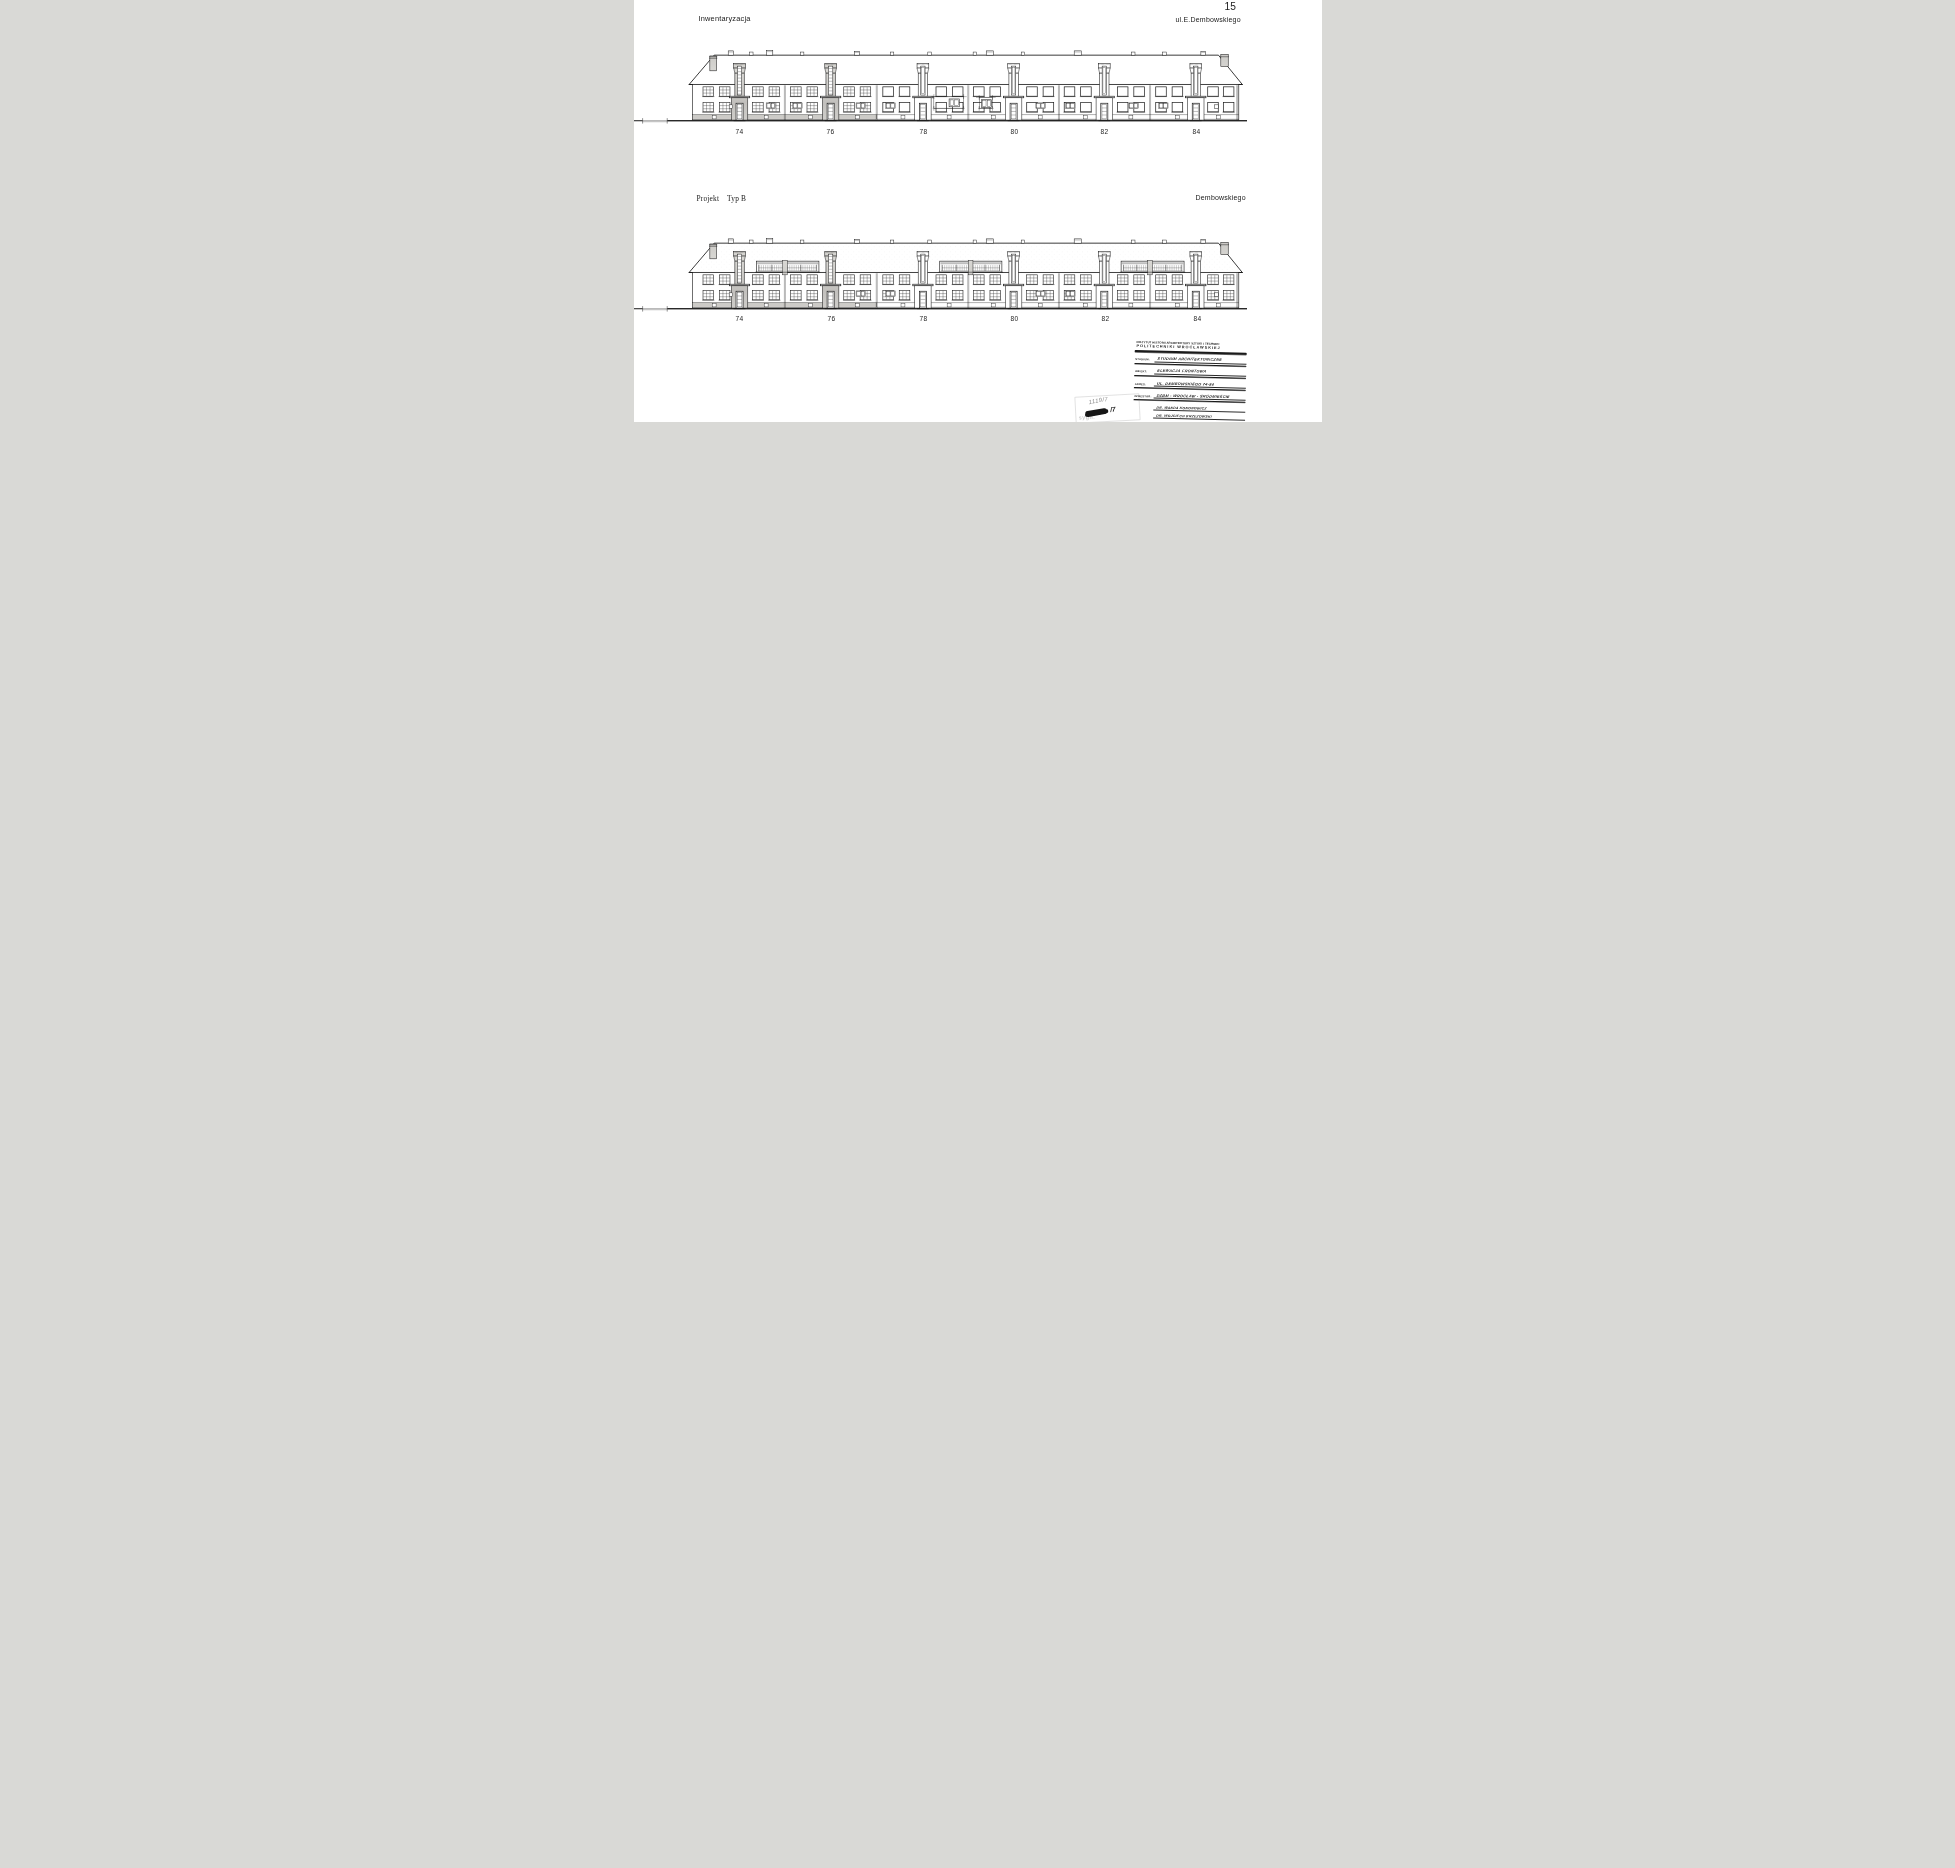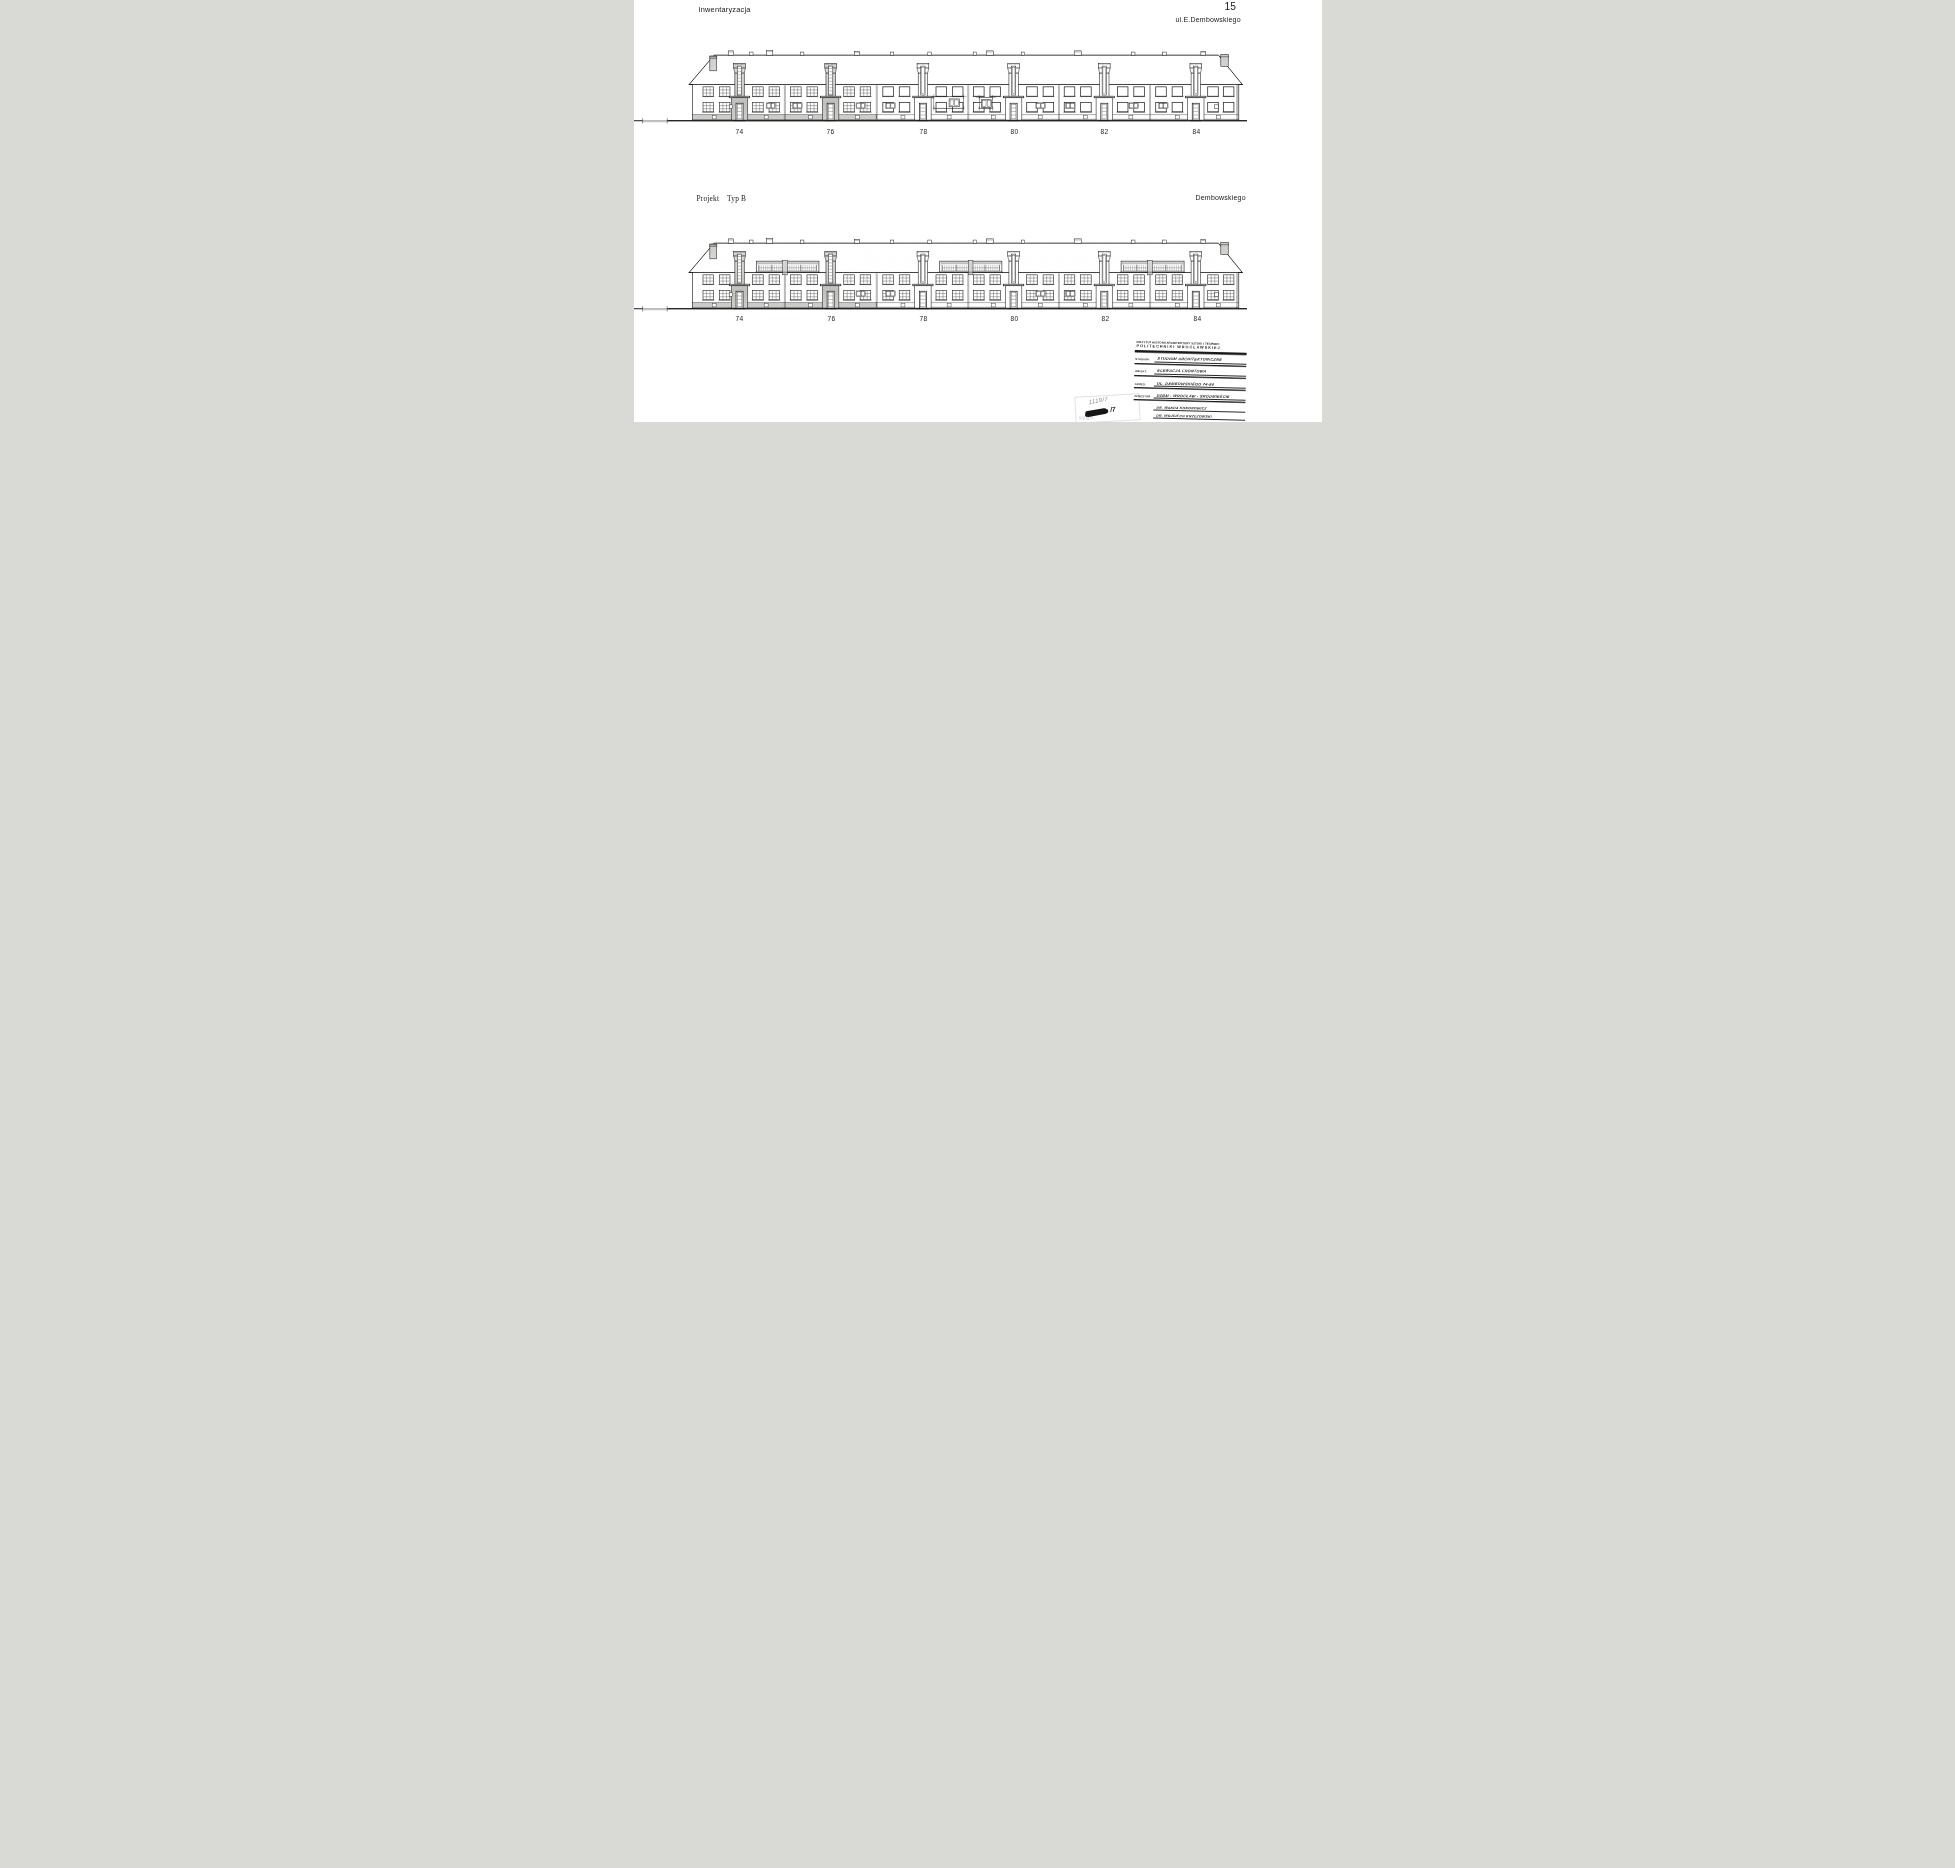--- a/index.html
+++ b/index.html
@@ -7,21 +7,21 @@
     position:relative;width:680px;height:422px;margin:0 auto;
     background:#ffffff;
     background-image:radial-gradient(rgba(0,0,0,0.035) 0.2px, transparent 0.3px);
     background-size:32px 24px;
     overflow:hidden;color:#161616;
     font-family:"Liberation Sans", sans-serif;
     padding-left:8px;
   }
   .lbl{position:absolute;white-space:pre;letter-spacing:0.2px;color:#191919;}
   #sheet-no{left:591px;top:0.8px;font-size:10.2px;font-weight:500;}
-  #t-title{left:65px;top:5px;font-size:7.4px;}
+  #t-title{left:65px;top:14px;font-size:7.4px;}
   #t-street{left:542px;top:15.6px;font-size:7px;}
   #b-title{left:63px;top:194px;font-size:7.4px;font-family:Liberation Serif, serif;}
   #b-title .gap{display:inline-block;width:7.8px;}
   #b-street{left:562px;top:194px;font-size:7px;}
   svg.elev{position:absolute;left:0;width:613px;height:97px;display:block;}
   #elev1{top:27px;}
   #elev2{top:215px;}
   .numrow span{position:absolute;transform:translateX(-50%);font-size:6.6px;font-weight:500;color:#1c1c1c;letter-spacing:0.4px;}
   .numrow.top span{top:128px;}
   .numrow.bottom span{top:315px;}

